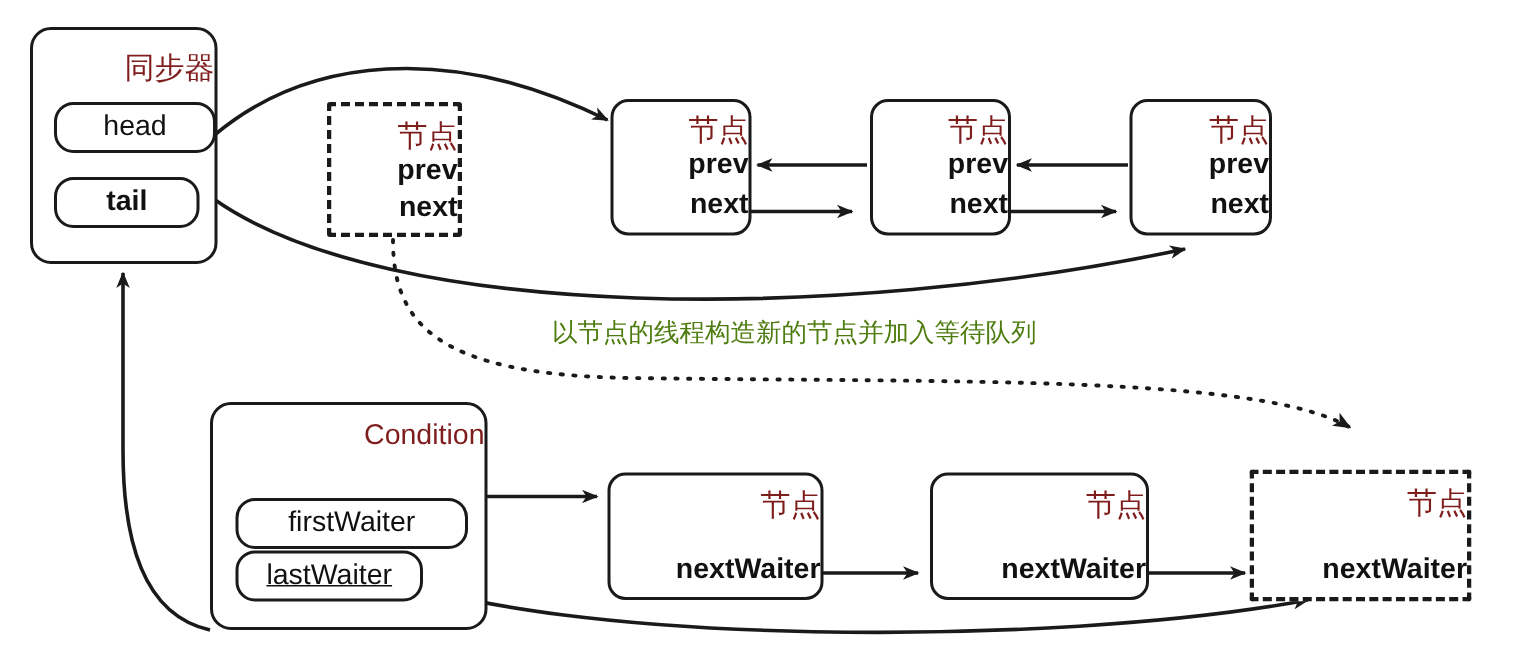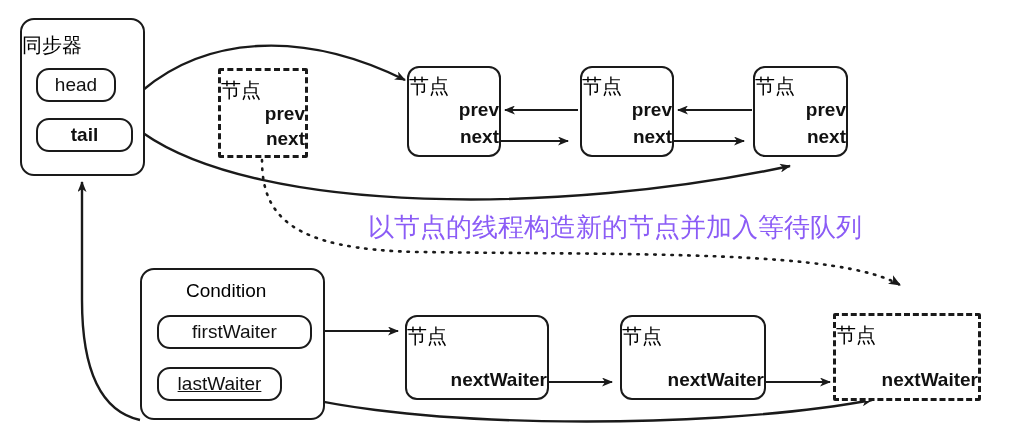--- a/index.html
+++ b/index.html
@@ -6,33 +6,33 @@
   body{font-family:"Liberation Sans","DejaVu Sans",sans-serif;}
   #canvas{position:relative;width:1009px;height:434px;background:#fff;overflow:hidden;}
   svg.layer{position:absolute;left:0;top:0;width:1009px;height:434px;}
 
   .box{position:absolute;box-sizing:border-box;background:#fff;
        border:2px solid #1a1a1a;border-radius:12px;}
   .box.dashed{border-style:dashed;border-width:3px;border-radius:2px;}
 
   .container{border-width:2px;border-radius:14px;}
 
-  .title{position:absolute;left:0;right:0;text-align:left;
-         font-size:19px;color:#000000;white-space:nowrap;}
+  .title{position:absolute;left:0;right:0;text-align:right;
+         font-size:19px;color:#7f1d1d;white-space:nowrap;}
   .title-cn{font-size:20px;}
 
   .pill{position:absolute;box-sizing:border-box;background:#fff;
         border:2px solid #1a1a1a;border-radius:13px;
         display:flex;align-items:center;justify-content:center;
         font-size:19px;color:#111;white-space:nowrap;}
 
   .field{position:absolute;left:0;right:0;text-align:right;
          font-size:19px;font-weight:bold;color:#111;white-space:nowrap;}
 
-  .caption{position:absolute;font-size:26px;color:#8b5cf6;white-space:nowrap;}
+  .caption{position:absolute;font-size:17px;color:#4d7c0f;white-space:nowrap;}
 </style>
 </head>
 <body>
 
 <div id="canvas">
 
   <svg class="layer">
     <defs>
       <marker id="ah" markerWidth="11" markerHeight="9" refX="10" refY="4.5" orient="auto" markerUnits="userSpaceOnUse">
         <path d="M0,0 L11,4.5 L0,9 L3,4.5 Z" fill="#1a1a1a"></path>
@@ -62,21 +62,21 @@
 
     <path d="M548,382 L612,382" fill="none" stroke="#1a1a1a" stroke-width="2.2" marker-end="url(#ah)"></path>
 
     <path d="M765,382 L830,382" fill="none" stroke="#1a1a1a" stroke-width="2.2" marker-end="url(#ah)"></path>
 
     <path d="M262,160 C262,215 290,250 420,252 C640,255 840,250 900,285" fill="none" stroke="#1a1a1a" stroke-width="2.6" stroke-dasharray="1.5 7" stroke-linecap="round" marker-end="url(#ahd)"></path>
   </svg>
 
   <div class="box container" style="left:20px;top:18px;width:125px;height:158px;">
     <div class="title title-cn" style="top:12px;">同步器</div>
-    <div class="pill" style="left:14px;top:48px;width:80px;height:34px;">head</div>
+    <div class="pill" style="left:14px;top:48px;width:108px;height:34px;">head</div>
     <div class="pill" style="left:14px;top:98px;width:97px;height:34px;font-weight:bold;">tail</div>
   </div>
 
   <div class="box dashed" style="left:218px;top:68px;width:90px;height:90px;">
     <div class="title title-cn" style="top:6px;">节点</div>
     <div class="field" style="top:32px;">prev</div>
     <div class="field" style="top:57px;">next</div>
   </div>
 
   <div class="box" style="left:407px;top:66px;width:94px;height:91px;">
@@ -94,21 +94,21 @@
   <div class="box" style="left:753px;top:66px;width:95px;height:91px;">
     <div class="title title-cn" style="top:5px;">节点</div>
     <div class="field" style="top:31px;">prev</div>
     <div class="field" style="top:58px;">next</div>
   </div>
 
   <div class="caption" style="left:368px;top:210px;">以节点的线程构造新的节点并加入等待队列</div>
 
   <div class="box container" style="left:140px;top:268px;width:185px;height:152px;">
     <div class="title" style="top:10px;padding-left:44px;">Condition</div>
-    <div class="pill" style="left:15px;top:45px;width:155px;height:34px;">firstWaiter</div>
+    <div class="pill" style="left:15px;top:62px;width:155px;height:34px;">firstWaiter</div>
     <div class="pill" style="left:15px;top:97px;width:125px;height:34px;text-decoration:underline;">lastWaiter</div>
   </div>
 
   <div class="box" style="left:405px;top:315px;width:144px;height:85px;">
     <div class="title title-cn" style="top:6px;">节点</div>
     <div class="field" style="top:52px;">nextWaiter</div>
   </div>
 
   <div class="box" style="left:620px;top:315px;width:146px;height:85px;">
     <div class="title title-cn" style="top:6px;">节点</div>

